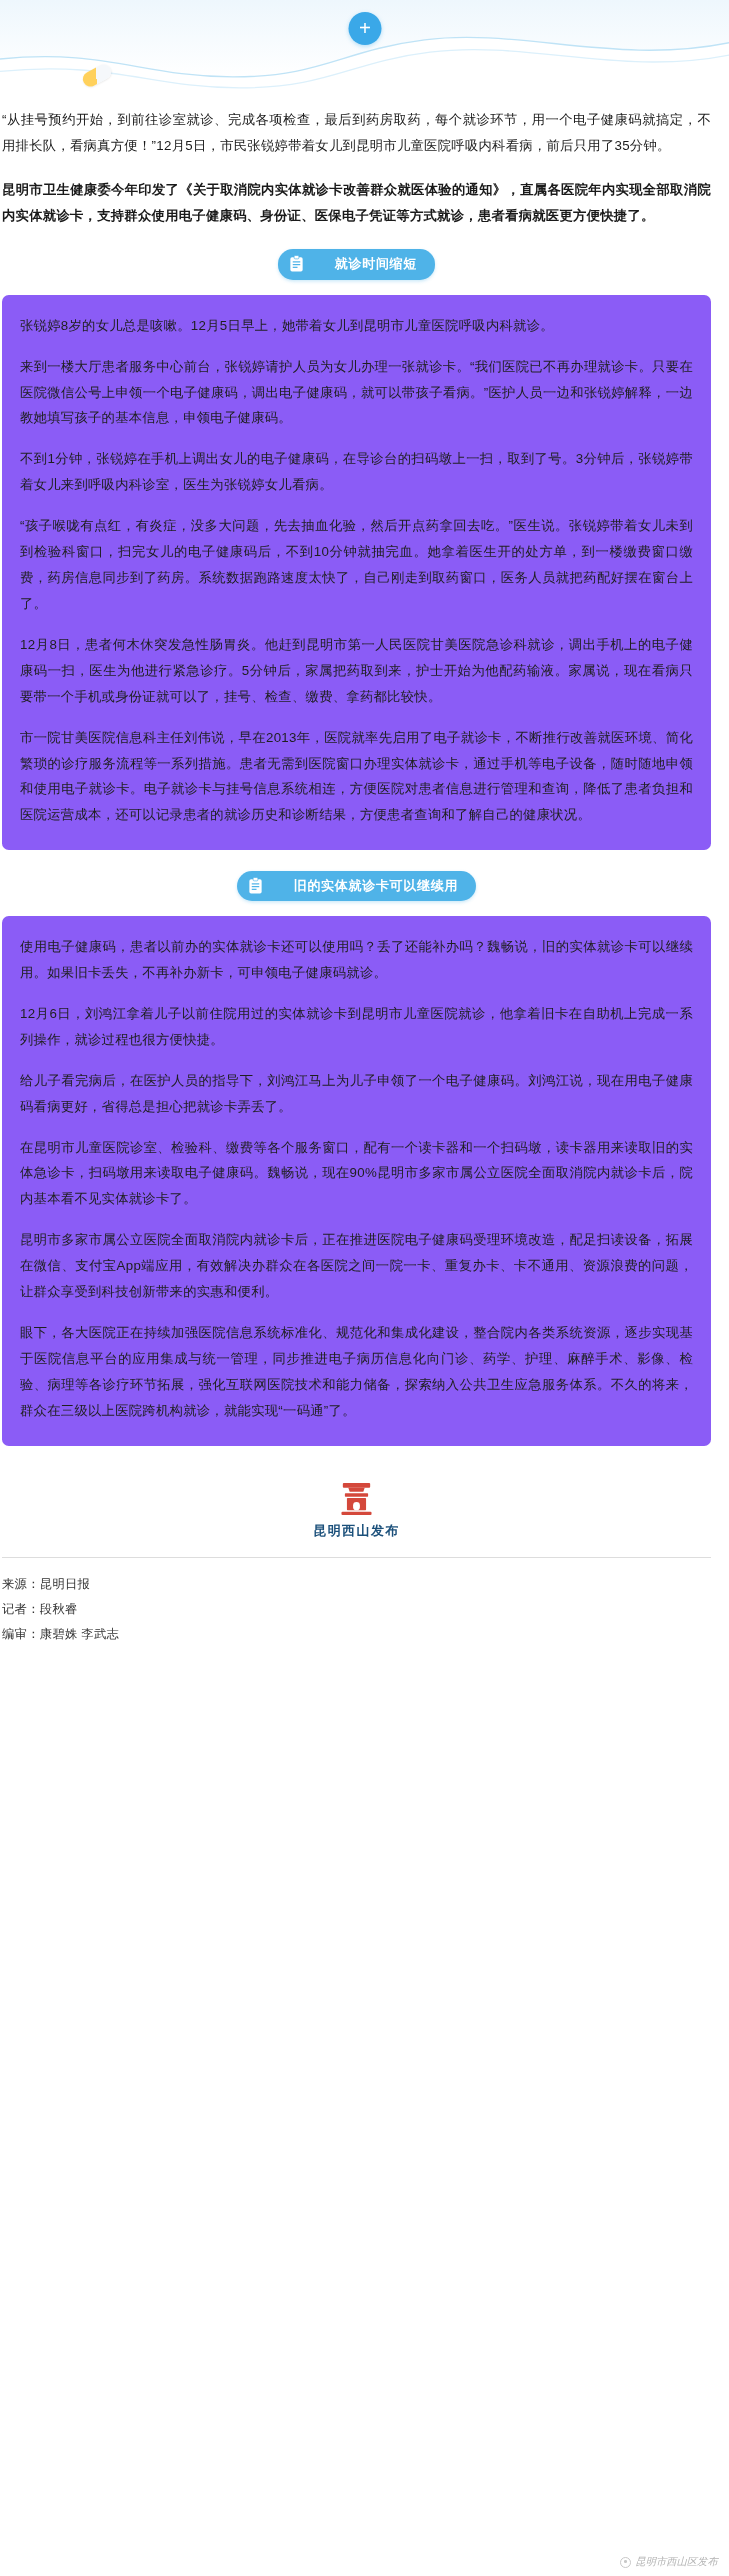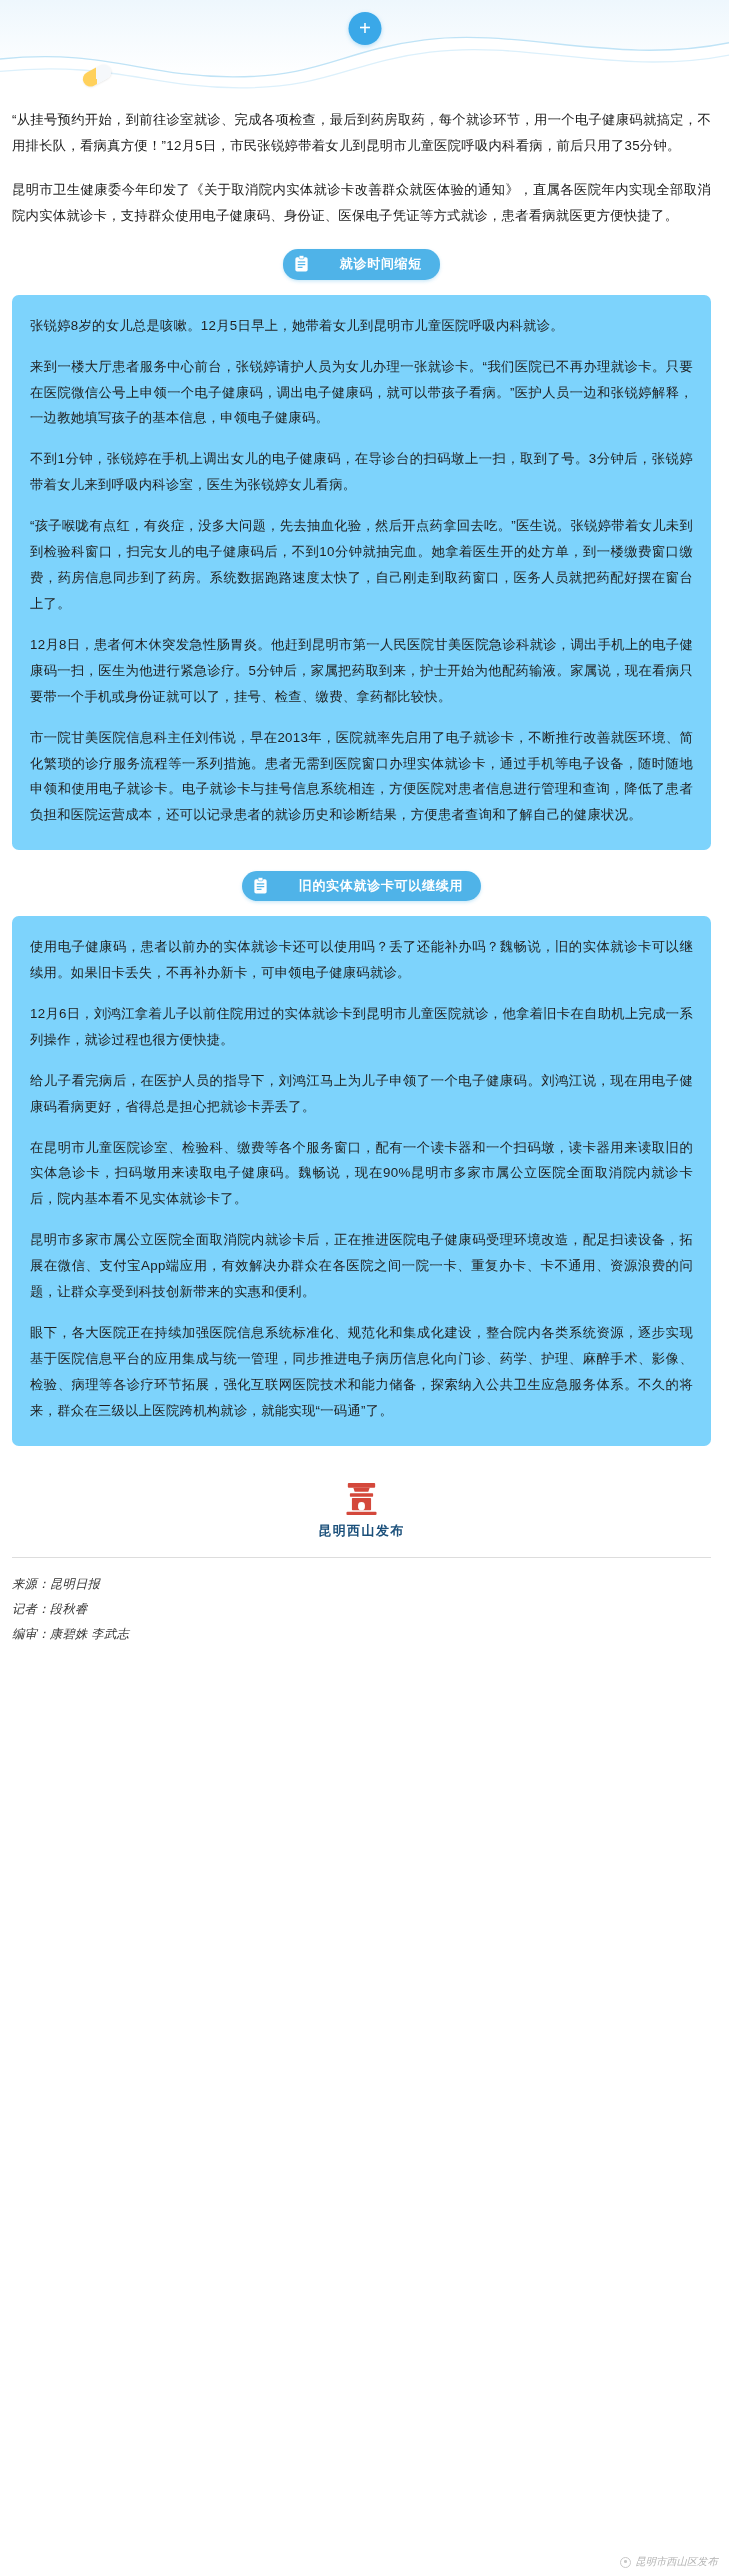--- a/index.html
+++ b/index.html
@@ -56,34 +56,34 @@
     height: 15px;
     border-radius: 7.5px;
     background: linear-gradient(115deg, #ffd15c 0%, #ffd15c 48%, #f5f8fb 48%, #f5f8fb 100%);
     transform: rotate(-28deg);
     box-shadow: 0 0.7px 2.1px rgba(0,0,0,0.10);
     z-index: 3;
   }
 
   
   .content {
-    padding: 0 19px 0 12px;
+    padding: 0 19px 0 2px;
   }
 
   
   .lead {
     font-size: 13.3px;
     line-height: 1.95;
     color: #1a1a1a;
     letter-spacing: 0.3px;
     text-align: justify;
     margin: 4.1px 0 18px 0;
   }
   .lead.bold {
-    font-weight: normal;
+    font-weight: bold;
   }
 
   
   .section-title-wrap {
     display: flex;
     justify-content: center;
     align-items: center;
     margin: 20.5px 0 15px 0;
   }
   .chip {
@@ -103,21 +103,21 @@
     width: 15px;
     height: 18px;
     margin-right: 6.8px;
     position: relative;
     display: inline-block;
   }
   .chip .chip-icon svg { display: block; }
 
   
   .blue-block {
-    background: #7dd3fc;
+    background: #8b5cf6;
     border-radius: 6.8px;
     padding: 18px 18px 6.8px 18px;
     margin-bottom: 20.5px;
   }
   .blue-block p {
     font-size: 13.3px;
     line-height: 1.95;
     color: #1f1f1f;
     letter-spacing: 0.3px;
     text-align: justify;
@@ -152,21 +152,20 @@
 
   
   .credits {
     padding: 0 0 6.8px 0;
   }
   .credits div {
     font-size: 12.3px;
     color: #333333;
     line-height: 2.0;
     letter-spacing: 0.3px;
-    font-style: italic;
   }
 
   
   .watermark {
     position: absolute;
     right: 12.3px;
     bottom: 6.8px;
     display: flex;
     align-items: center;
     font-size: 10.3px;

